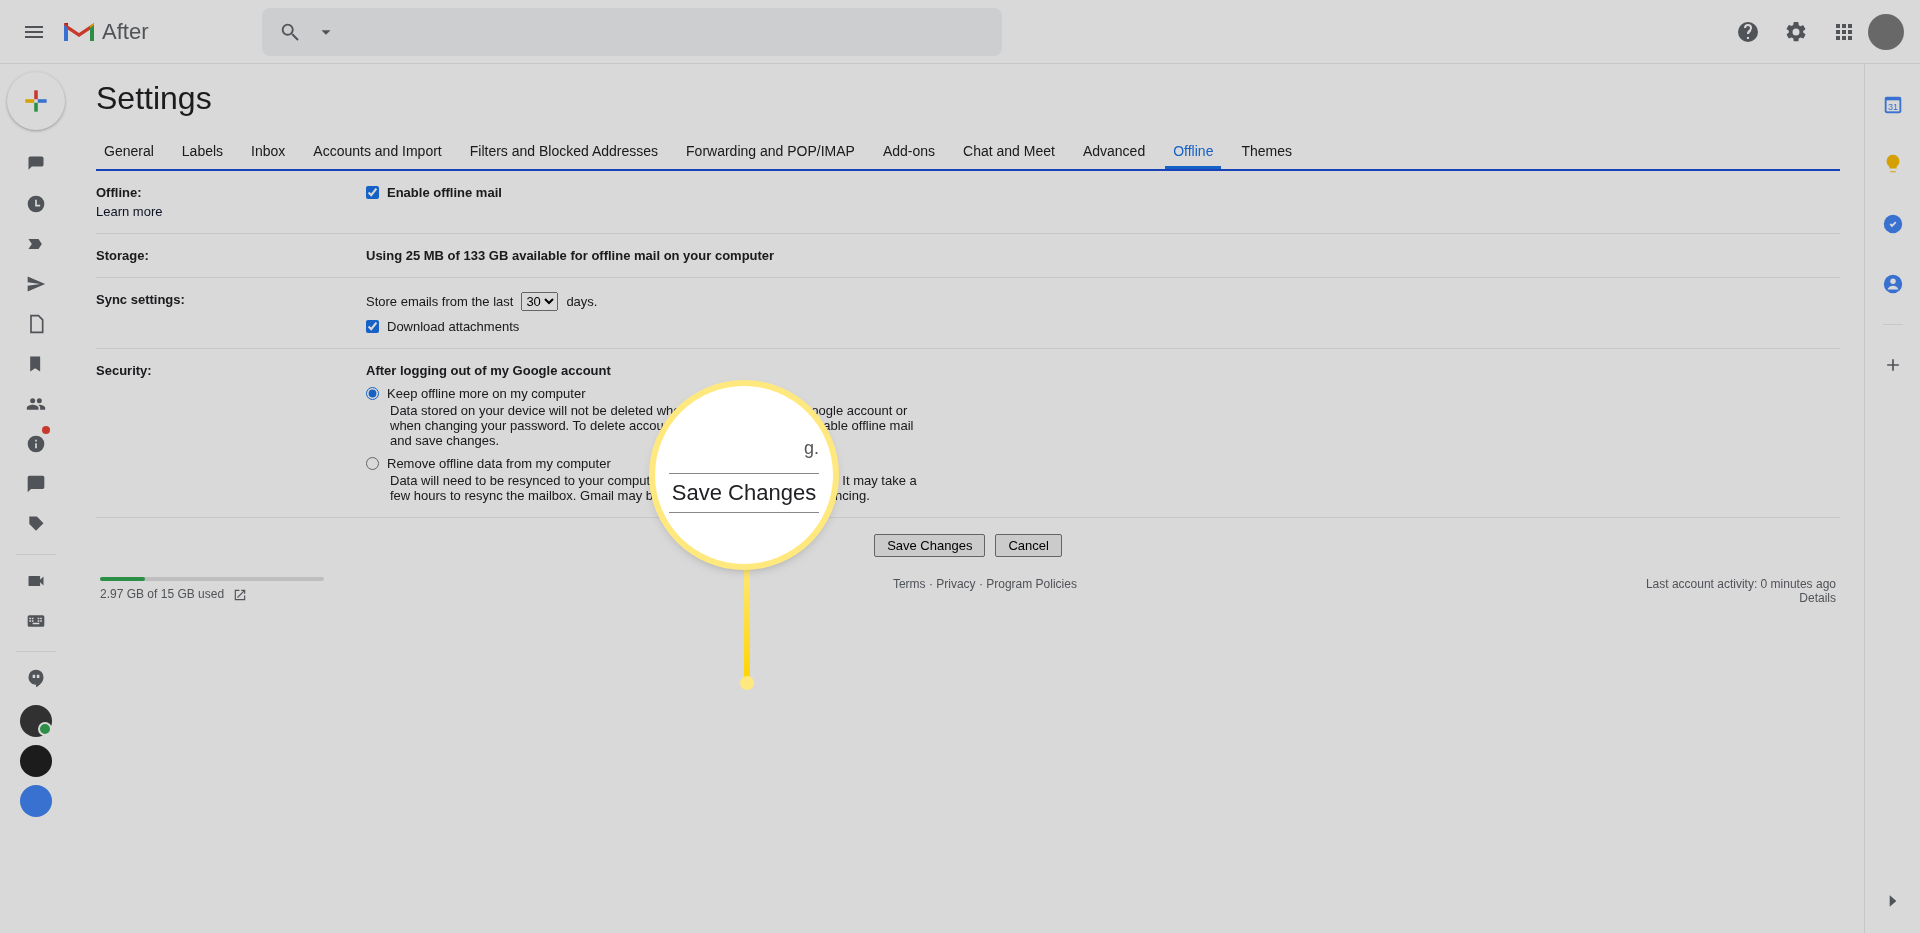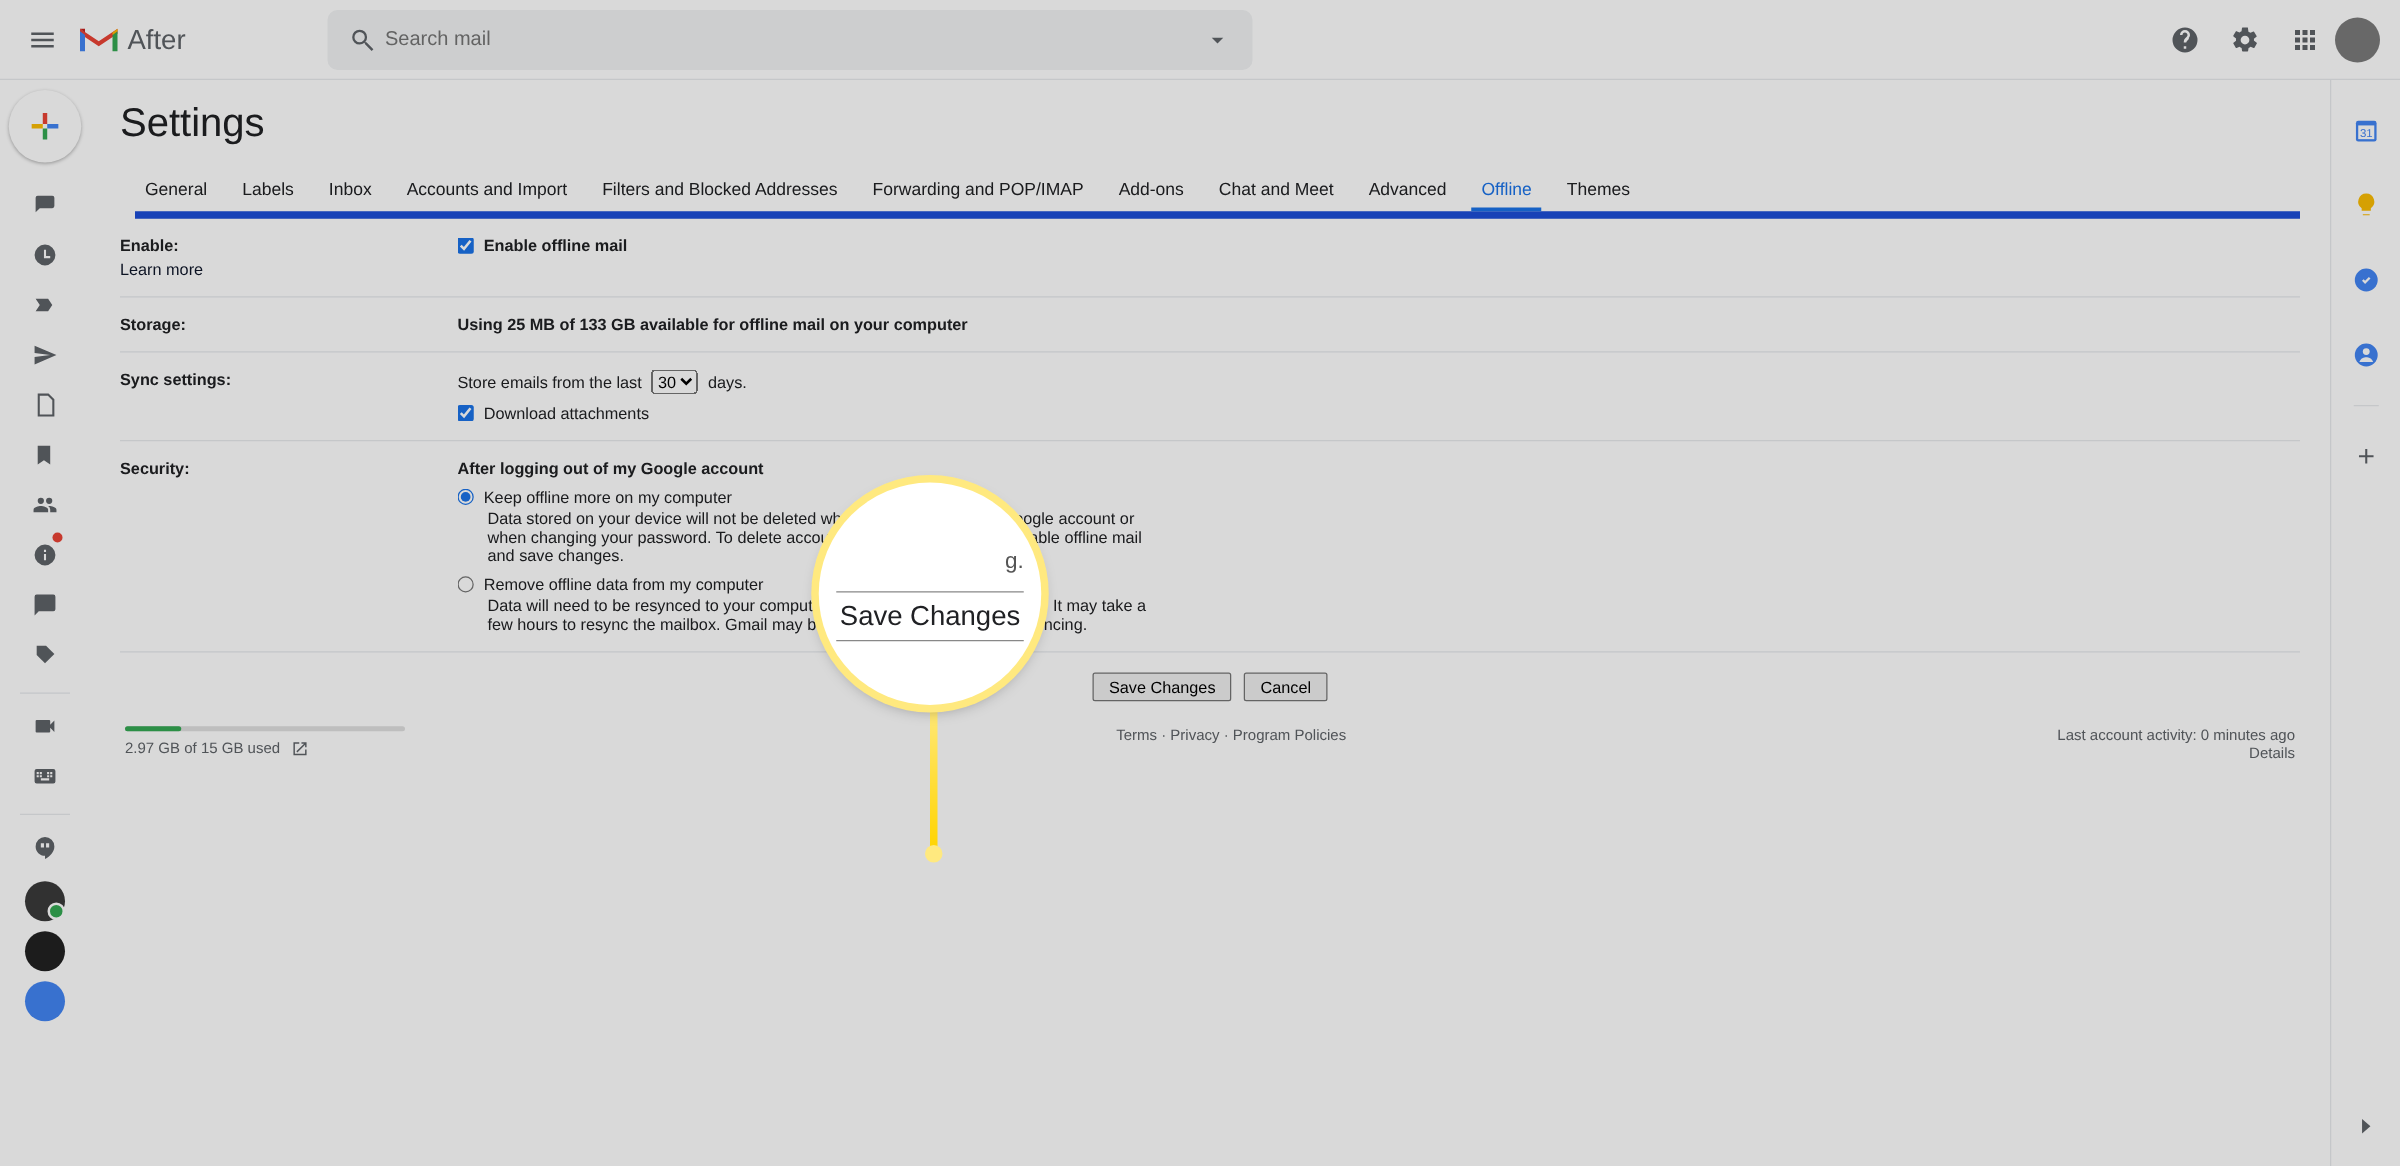--- a/index.html
+++ b/index.html
@@ -31,21 +31,21 @@
   .rail-sep { width: 40px; height: 1px; background: #e8eaed; margin: 8px 0; }
   .rail-photo { width: 32px; height: 32px; border-radius: 50%; background: #3a3a3a; margin-top: 6px; cursor:pointer; }
   .rail-presence { position: relative; }
   .rail-presence::after { content:''; position:absolute; right:8px; bottom:0; width:10px;height:10px;border-radius:50%; background:#34a853; border:2px solid #fff; }
   .red-dot::after { content:''; position:absolute; right:10px; top:0; width:8px;height:8px;border-radius:50%;background:#ea4335; }
   .rel { position: relative; }
 
   
   .content { flex: 1; padding: 16px 24px 0 24px; overflow-y: auto; }
   .settings-title { font-size: 32px; font-weight: 400; margin-bottom: 16px; }
-  .tabs { display:flex; gap: 0; font-size: 14px; color: #1a73e8; border-bottom: 6px solid #1d4ed8; flex-wrap: wrap; margin-left: 12px; }
+  .tabs { display:flex; gap: 0; font-size: 14px; color: #1a73e8; border-bottom: 2px solid #1d4ed8; flex-wrap: wrap; }
   .tab { padding: 10px 8px; color: #202124; cursor:pointer; }
   .tab-active { color: #1a73e8; border-bottom: 3px solid #1a73e8; font-weight: 500; padding-bottom: 7px; }
   .tab + .tab { margin-left: 12px; }
 
   .sect { display: flex; border-bottom: 1px solid #e8eaed; padding: 14px 0; }
   .sect .left { width: 270px; font-size: 13px; }
   .sect .left .lbl { font-weight: 700; }
   .sect .left a { display:block; color:#0f172a; text-decoration:none; margin-top:4px; }
   .sect .right { flex: 1; font-size: 13px; }
   .right-row { display:flex; align-items:center; gap:8px; margin-bottom: 8px; }
@@ -100,21 +100,20 @@
         <path fill="#C5221F" d="M2 4l4 3V4z"></path>
       </svg>
     <span class="gmail-word">After</span>
   </div>
   <div class="search-wrap">
     <div class="icon-btn" style="width:36px;height:36px">
       <svg width="22" height="22" viewBox="0 0 24 24">
           <path d="M15.5 14h-.79l-.28-.27A6.471 6.471 0 0016 9.5 6.5 6.5 0 109.5 16a6.471 6.471 0 004.23-1.57l.27.28v.79L20 21.5 21.5 20l-6-6zm-6 0A4.5 4.5 0 1114 9.5 4.5 4.5 0 019.5 14z"></path>
         </svg>
     </div>
-    <input type="text" placeholder="Search mail" style="">
     <div class="icon-btn" style="width:36px;height:36px">
       <svg width="22" height="22" viewBox="0 0 24 24">
           <path d="M7 10l5 5 5-5z"></path>
         </svg>
     </div>
   </div>
   <div class="header-spacer"></div>
   <div class="icon-btn">
     <svg width="24" height="24" viewBox="0 0 24 24">
         <path d="M12 2a10 10 0 100 20 10 10 0 000-20zm1 17h-2v-2h2v2zm2.07-7.75l-.9.92A3.4 3.4 0 0013 14h-2v-.5a4 4 0 011.17-2.83l1.24-1.26A1.99 1.99 0 0012 6a2 2 0 00-2 2H8a4 4 0 118 0c0 .88-.36 1.68-.93 2.25z"></path>
@@ -234,21 +233,21 @@
       <div class="tab">Forwarding and POP/IMAP</div>
       <div class="tab">Add-ons</div>
       <div class="tab">Chat and Meet</div>
       <div class="tab">Advanced</div>
       <div class="tab tab-active">Offline</div>
       <div class="tab">Themes</div>
     </div>
 
     <div class="sect">
       <div class="left">
-        <span class="lbl">Enable:</span>
+        <span class="lbl">Offline:</span>
         <a href="#">Learn more</a>
       </div>
       <div class="right">
         <div class="right-row">
           <input type="checkbox" checked="" style="">
           <span style="font-weight:700">Enable offline mail</span>
         </div>
       </div>
     </div>
 

